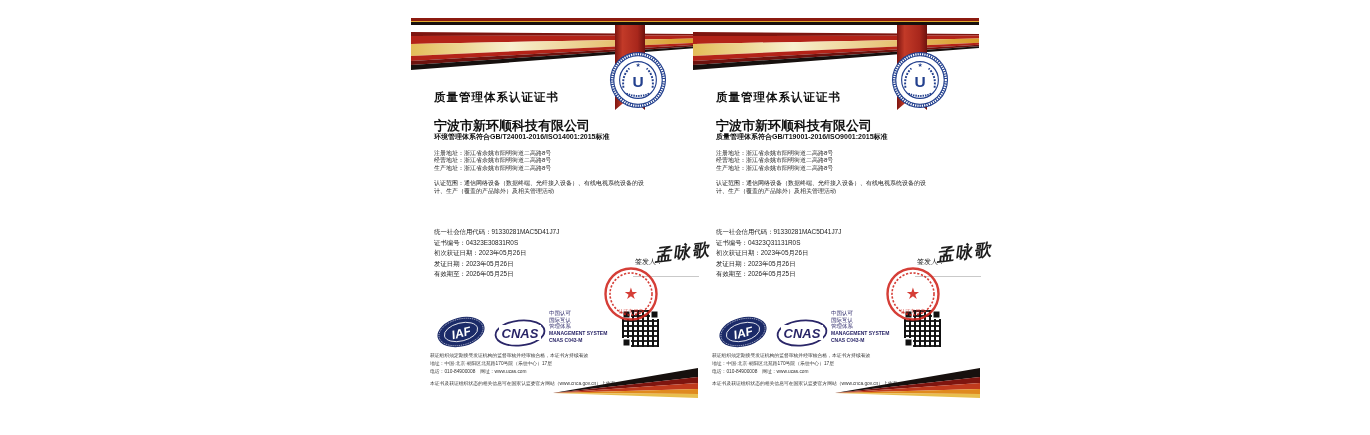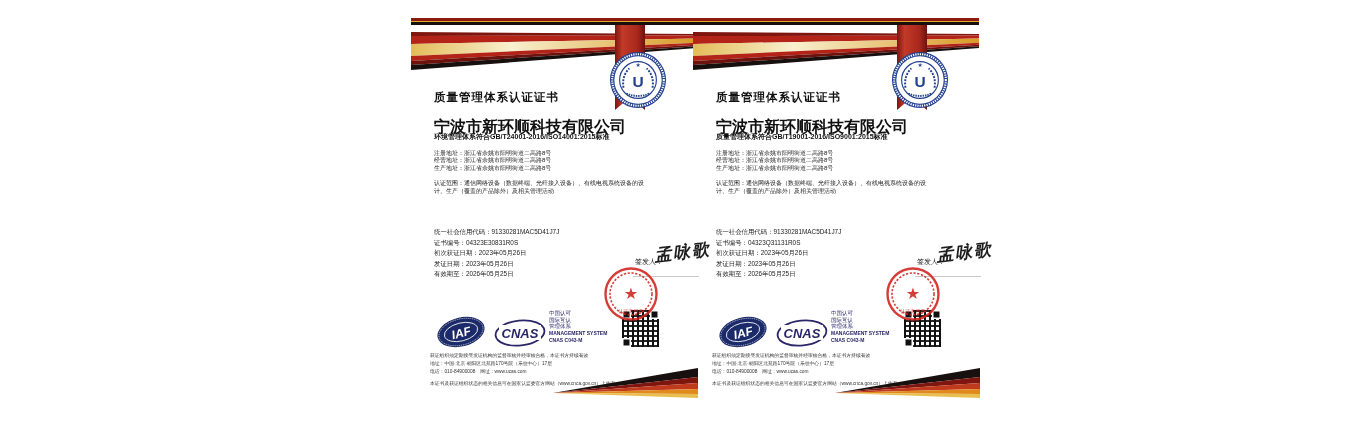--- a/index.html
+++ b/index.html
@@ -11,21 +11,21 @@
 
   .topstripe{position:absolute;left:3px;top:18px;width:286px;height:7px;
     background:linear-gradient(180deg,#8c1a10 0 42%,#e0a92c 42% 58%,#17100e 58% 100%);}
   .banner{position:absolute;left:3px;top:32px;width:286px;height:40px;z-index:2;}
   .ribbon{position:absolute;left:207px;top:25px;width:30px;height:85px;z-index:3;
     background:linear-gradient(90deg,#7e1511,#c23a28 25%,#a8271c 75%,#6e120e);
     clip-path:polygon(0 0,100% 0,100% 100%,50% 85%,0 100%);}
   .badge{position:absolute;left:201px;top:51px;width:58px;height:58px;z-index:4;}
 
   .title{position:absolute;left:26px;top:90px;font-size:11.5px;font-weight:bold;color:#101010;letter-spacing:1px;white-space:nowrap;}
-  .company{position:absolute;left:26px;top:117px;font-size:16px;font-weight:bold;color:#101010;white-space:nowrap;}
+  .company{position:absolute;left:26px;top:117px;font-size:13px;font-weight:bold;color:#101010;white-space:nowrap;}
   .standard{position:absolute;left:26px;top:132px;font-size:7px;font-weight:bold;color:#101010;white-space:nowrap;}
   .addresses{position:absolute;left:26px;top:150px;font-size:6px;color:#222;line-height:7.4px;white-space:nowrap;}
   .scope{position:absolute;left:26px;top:179px;width:214px;font-size:6px;color:#222;line-height:8.2px;}
   .info{position:absolute;left:26px;top:227px;font-size:6.4px;color:#222;line-height:10.6px;white-space:nowrap;}
 
   .signer{position:absolute;left:227px;top:257px;font-size:7px;color:#222;white-space:nowrap;}
   .signature{position:absolute;left:246px;top:241px;font-size:17px;font-weight:bold;font-style:italic;
     font-family:"DejaVu Serif",serif;color:#1d1d1d;transform:rotate(-7deg);letter-spacing:2px;white-space:nowrap;z-index:4;}
   .sigline{position:absolute;left:225px;top:276px;width:66px;height:1px;background:#c9c9c9;}
   .stamp{position:absolute;left:195px;top:266px;width:56px;height:56px;z-index:5;}

